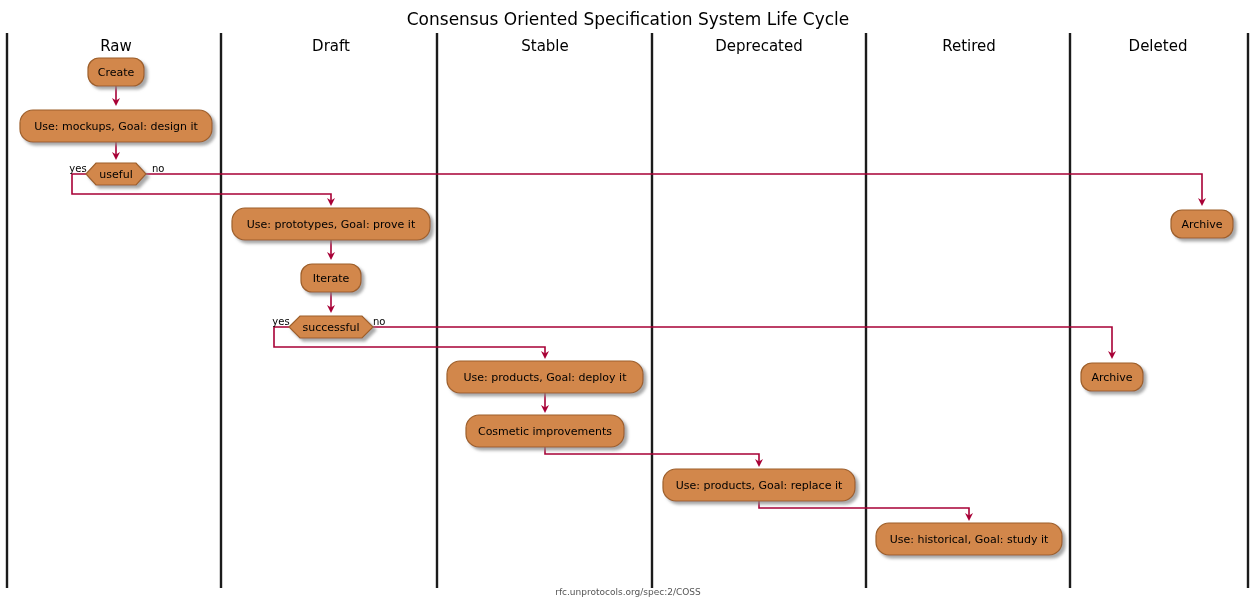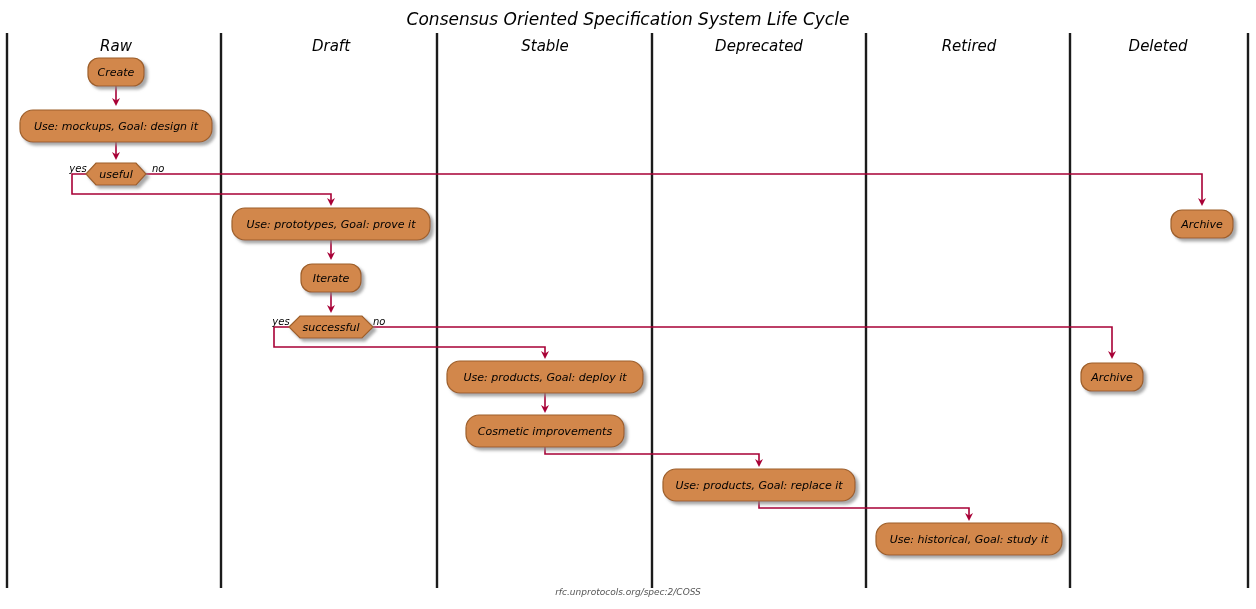--- a/index.html
+++ b/index.html
@@ -1,18 +1,18 @@
 <!DOCTYPE html>
 <html><head>
 <meta charset="utf-8">
 <style>
   html,body{margin:0;padding:0;background:#fff;}
   body{width:1256px;height:609px;overflow:hidden;
        font-family:"DejaVu Sans","Liberation Sans",sans-serif;}
-  #stage{position:relative;width:1256px;height:609px;background:#ffffff;font-style:italic;}
+  #stage{position:relative;width:1256px;height:609px;background:#ffffff;}
   svg#diagram{position:absolute;left:0;top:0;width:1256px;height:609px;display:block;}
   .title-text{font-family:"DejaVu Sans","Liberation Sans",sans-serif;font-size:17px;fill:#000;}
   .lane-text{font-family:"DejaVu Sans","Liberation Sans",sans-serif;font-size:15px;fill:#000;}
   .node-text{font-family:"DejaVu Sans","Liberation Sans",sans-serif;font-size:11px;fill:#000;}
   .edge-label{font-family:"DejaVu Sans","Liberation Sans",sans-serif;font-size:10px;fill:#000;}
   .footer-text{font-family:"DejaVu Sans","Liberation Sans",sans-serif;font-size:9px;fill:#555;}
 </style>
 </head>
 <body>
 

